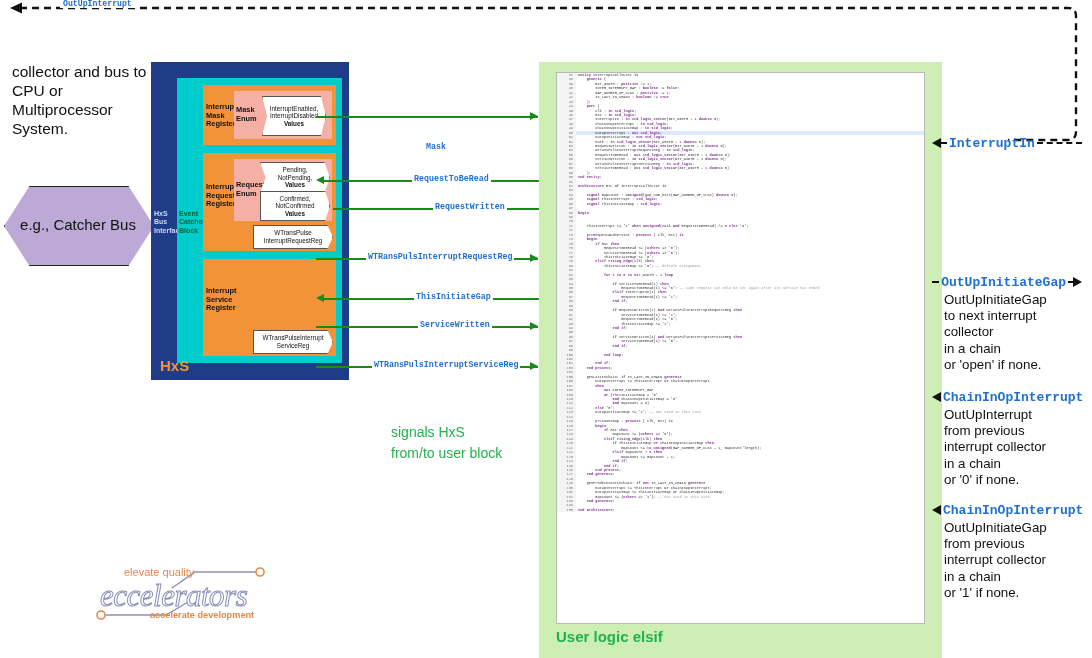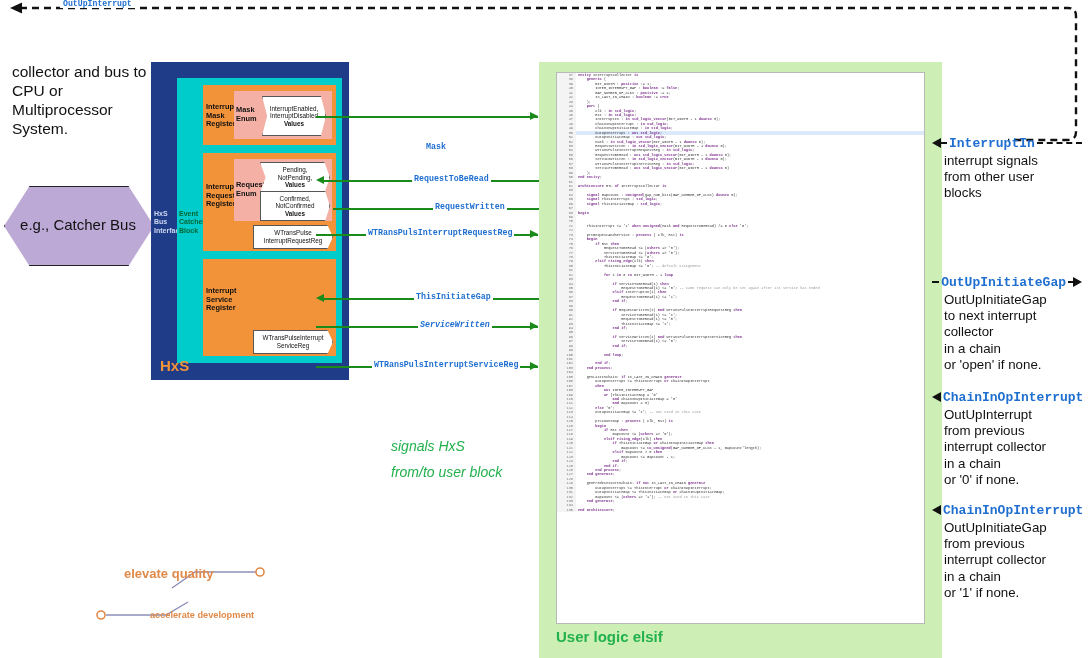--- a/index.html
+++ b/index.html
@@ -47,21 +47,21 @@
   .sig .lbl{position:absolute;top:0px;font-family:"Liberation Mono",monospace;
       font-size:8.3px;font-weight:bold;color:#1f6fd0;background:#fff;padding:0 2px;
       white-space:nowrap;}
   .arrowR{position:absolute;top:2.2px;width:0;height:0;
       border-top:4.6px solid transparent;border-bottom:4.6px solid transparent;
       border-left:8px solid #1a8a1a;}
   .arrowL{position:absolute;top:2.2px;width:0;height:0;
       border-top:4.6px solid transparent;border-bottom:4.6px solid transparent;
       border-right:8px solid #1a8a1a;}
 
-  #sig-note{left:391px;top:433px;color:#22b14c;font-size:14px;line-height:26px;font-weight:normal;font-style:italic;}
+  #sig-note{left:391px;top:422px;color:#22b14c;font-size:14px;line-height:21px;font-weight:normal;}
 
   
   #userblock{left:539px;top:62px;width:403px;height:596px;background:#cdeeb4;}
   #code-panel{position:absolute;left:17px;top:10px;width:367px;height:550px;
       background:#fff;border:1px solid #b9b9b9;overflow:hidden;}
   #code-scroll{position:absolute;left:0;top:0;width:367px;height:550px;}
   #ulb-label{position:absolute;left:17px;top:566px;color:#22b14c;font-weight:bold;font-size:15px;}
 
   .codeline{display:flex;height:4.45px;align-items:center;font-family:"Liberation Mono",monospace;
       font-size:3.6px;line-height:4.45px;white-space:pre;}
@@ -86,21 +86,21 @@
   
   #topdash{position:absolute;left:8px;top:2px;width:1078px;height:150px;pointer-events:none;}
   #topdash-lbl{position:absolute;left:52px;top:-3px;font-family:"Liberation Mono",monospace;
       font-size:8.2px;font-weight:bold;color:#1f6fd0;background:#fff;padding:0 3px;}
 
   
   #logo{left:88px;top:562px;width:185px;height:62px;}
   #logo .word{position:absolute;left:12px;top:16px;font-family:"Liberation Serif",serif;
       font-style:italic;font-size:31px;letter-spacing:-0.5px;
       color:#fff;-webkit-text-stroke:1px #8e8fb8;text-shadow:0 0 0 #8e8fb8;}
-  #logo .t1{position:absolute;left:36px;top:4px;font-size:13px;color:#e08a4a;font-weight:bold;}
+  #logo .t1{position:absolute;left:36px;top:4px;font-size:11px;color:#e08a4a;font-weight:normal;}
   #logo .t2{position:absolute;left:62px;top:48px;font-size:9.2px;color:#e08a4a;font-weight:bold;}
 </style>
 </head>
 <body>
 
 <div class="abs" id="topdash">
   <svg width="1078" height="150" viewBox="0 0 1078 150">
     <path d="M 12 6 L 1060 6 Q 1068 6 1068 14 L 1068 130 Q 1068 138 1060 138 L 1000 138" fill="none" stroke="#111" stroke-width="2.4" stroke-dasharray="7,5"></path>
     <polygon points="14,0.5 14,11.5 2,6" fill="#111"></polygon>
   </svg>
@@ -184,33 +184,33 @@
   <div class="arrowL" style="left:0px;"></div>
   <div class="lbl" style="left:96px;">RequestToBeRead</div>
 </div>
 
 <div class="sig abs" style="left:333px;top:202px;width:230px;">
   <div class="line" style="left:0;width:222px;"></div>
   <div class="arrowR" style="left:214px;"></div>
   <div class="lbl" style="left:100px;">RequestWritten</div>
 </div>
 
-<div class="sig abs" style="left:316px;top:228px;width:230px;">
+<div class="sig abs" style="left:316px;top:252px;width:230px;">
   <div class="line" style="left:0;width:222px;"></div>
   <div class="arrowR" style="left:214px;"></div>
   <div class="lbl" style="left:50px;">WTRansPulsInterruptRequestReg</div>
 </div>
 
 <div class="sig abs" style="left:316px;top:292px;width:230px;">
   <div class="line" style="left:8px;width:222px;"></div>
   <div class="arrowL" style="left:0px;"></div>
   <div class="lbl" style="left:98px;">ThisInitiateGap</div>
 </div>
 
-<div class="sig abs" style="left:316px;top:320px;width:230px;font-style:italic;">
+<div class="sig abs" style="left:316px;top:320px;width:230px;">
   <div class="line" style="left:0;width:222px;"></div>
   <div class="arrowR" style="left:214px;"></div>
   <div class="lbl" style="left:102px;">ServiceWritten</div>
 </div>
 
 <div class="sig abs" style="left:316px;top:360px;width:230px;">
   <div class="line" style="left:0;width:222px;"></div>
   <div class="arrowR" style="left:214px;"></div>
   <div class="lbl" style="left:56px;">WTRansPulsInterruptServiceReg</div>
 </div>
@@ -325,23 +325,20 @@
   <div id="ulb-label">User logic elsif</div>
 </div>
 
 <div class="rann abs" style="left:932px;top:137px;">
   <div class="head">
     <span class="aL"></span>
     <span class="dash" style="max-width:6px;"></span>
     <span class="sname">InterruptIn</span>
     <span class="dash"></span>
   </div>
-  <div class="body" style="white-space:pre-line;">interrupt signals
-from other user
-blocks</div>
 </div>
 
 <div class="rann abs" style="left:932px;top:276px;">
   <div class="head">
     <span class="dash"></span>
     <span class="sname">OutUpInitiateGap</span>
     <span class="dash" style="max-width:5px;"></span>
     <span class="aR"></span>
   </div>
   <div class="body" style="white-space:pre-line;">OutUpInitiateGap
@@ -380,14 +377,15 @@
 </div>
 
 <div class="abs" id="logo">
   <svg width="185" height="62" viewBox="0 0 185 62">
     <path d="M84 26 L107 10 L168 10" fill="none" stroke="#8e8fb8" stroke-width="1.4"></path>
     <circle cx="172" cy="10" r="4" fill="none" stroke="#e08a4a" stroke-width="1.6"></circle>
     <path d="M100 40 L78 53 L18 53" fill="none" stroke="#8e8fb8" stroke-width="1.4"></path>
     <circle cx="13" cy="53" r="4" fill="none" stroke="#e08a4a" stroke-width="1.6"></circle>
   </svg>
   <div class="t1">elevate quality</div>
+  <div class="word">eccelerators</div>
   <div class="t2">accelerate development</div>
 </div>
 
 </body></html>

